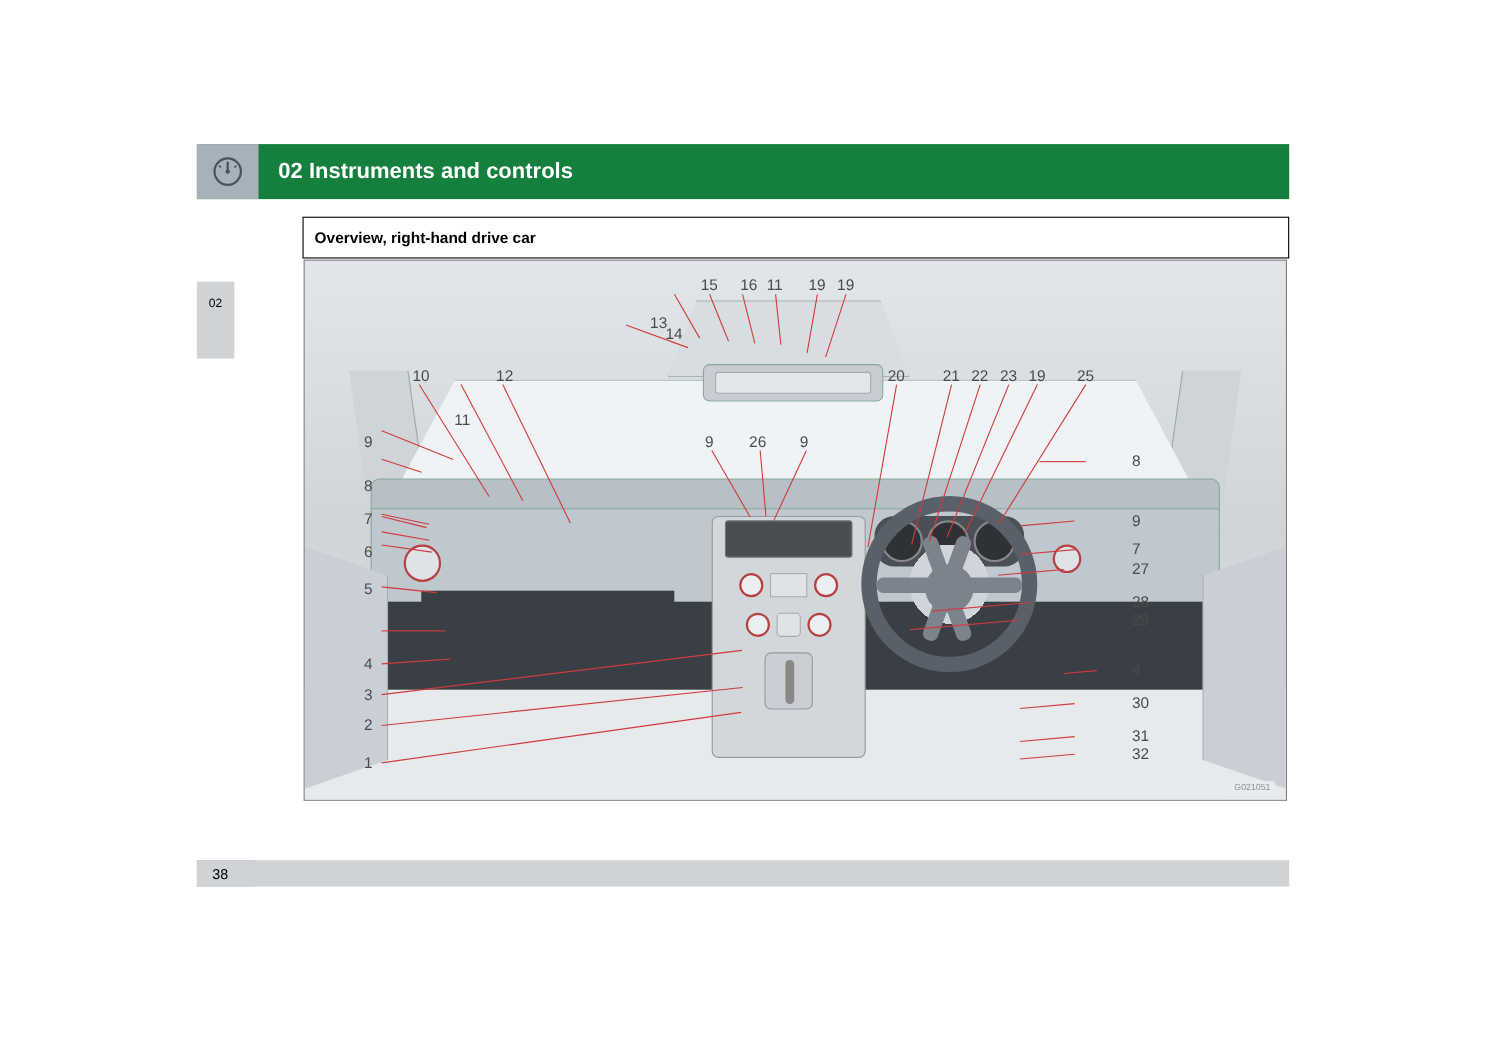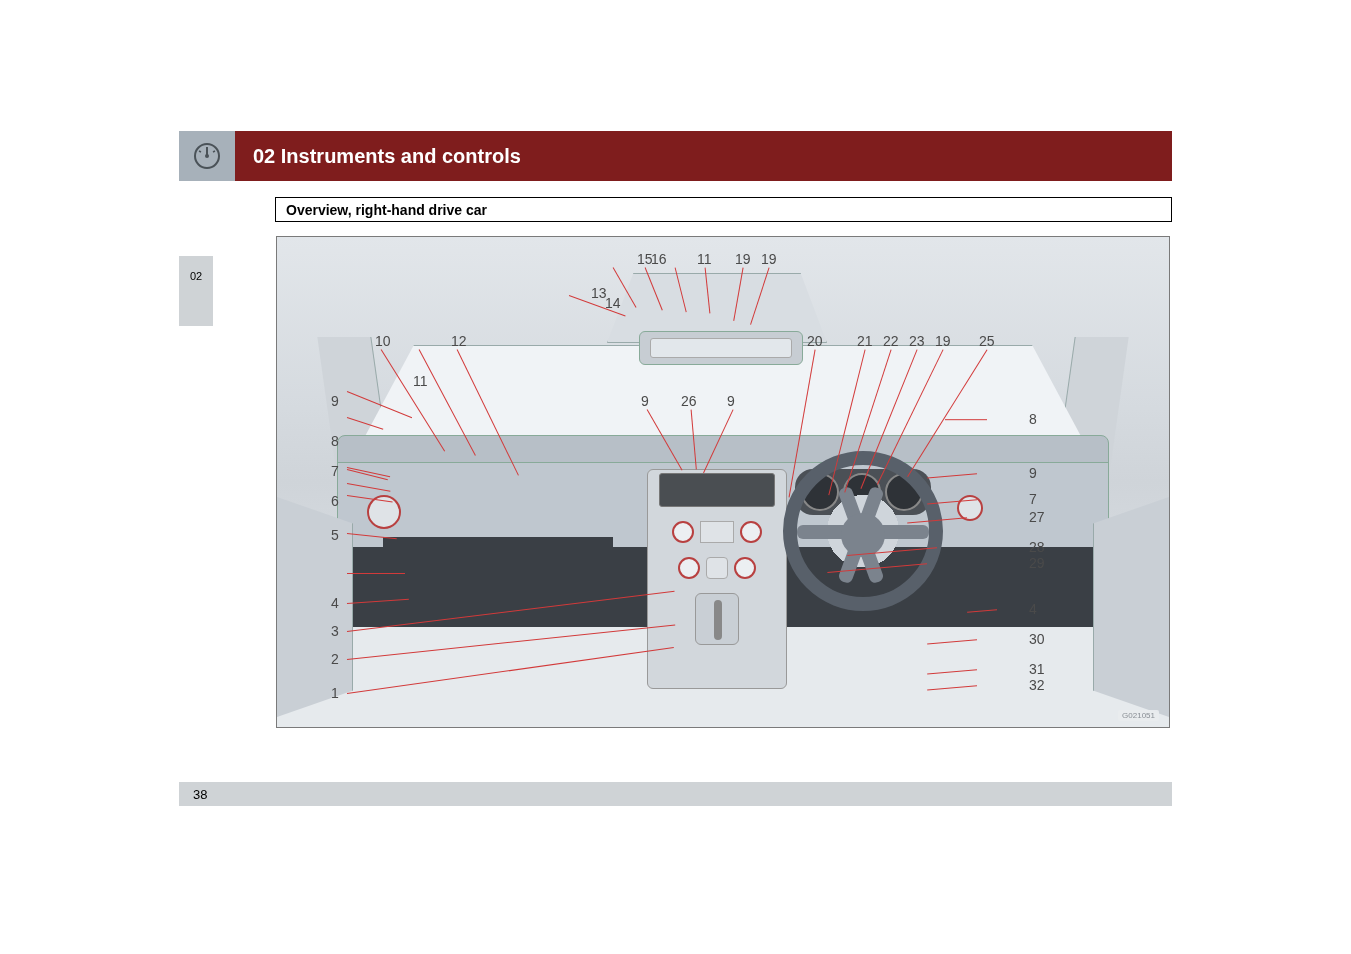--- a/index.html
+++ b/index.html
@@ -12,21 +12,21 @@
     overflow: hidden;
   }
 
   
   .top-bar {
     position: absolute;
     top: 131px;
     left: 179px;
     right: 179px;
     height: 50px;
-    background: #7f1d1d;
+    background: #15803d;
     display: flex;
     align-items: center;
   }
   .icon-box {
     width: 56px;
     height: 50px;
     background: #a7b1ba;
     display: flex;
     align-items: center;
     justify-content: center;
@@ -37,21 +37,21 @@
     font-size: 20px;
     padding-left: 18px;
   }
 
   
   .section-box {
     position: absolute;
     top: 197px;
     left: 275px;
     right: 179px;
-    height: 25px;
+    height: 38px;
     border: 1.5px solid #000;
     display: flex;
     align-items: center;
     padding-left: 10px;
     font-weight: bold;
     font-size: 14px;
     color: #000;
   }
 
   
@@ -399,21 +399,21 @@
     <span class="num" style="top:96px;left:174px;">12</span>
     <span class="num" style="top:48px;left:278px;margin-left:36px;">13</span>
 
     <div class="leader" style="top:112px;left:104px;width:120px;transform:rotate(58deg);"></div>
     <div class="leader" style="top:112px;left:142px;width:120px;transform:rotate(62deg);"></div>
     <div class="leader" style="top:112px;left:180px;width:140px;transform:rotate(64deg);"></div>
     <div class="leader" style="top:58px;left:292px;width:60px;transform:rotate(20deg);"></div>
 
     <span class="num" style="top:14px;left:328px;margin-top:44px;">14</span>
     <span class="num" style="top:14px;left:360px;">15</span>
-    <span class="num" style="top:14px;left:374px;">16</span>
+    <span class="num" style="top:14px;left:396px;">16</span>
     <span class="num" style="top:14px;left:420px;">11</span>
     <span class="num" style="top:14px;left:458px;">19</span>
     <span class="num" style="top:14px;left:484px;">19</span>
     <div class="leader" style="top:30px;left:336px;width:46px;transform:rotate(60deg);"></div>
     <div class="leader" style="top:30px;left:368px;width:46px;transform:rotate(68deg);"></div>
     <div class="leader" style="top:30px;left:398px;width:46px;transform:rotate(76deg);"></div>
     <div class="leader" style="top:30px;left:428px;width:46px;transform:rotate(84deg);"></div>
     <div class="leader" style="top:30px;left:466px;width:54px;transform:rotate(100deg);"></div>
     <div class="leader" style="top:30px;left:492px;width:60px;transform:rotate(108deg);"></div>
 

